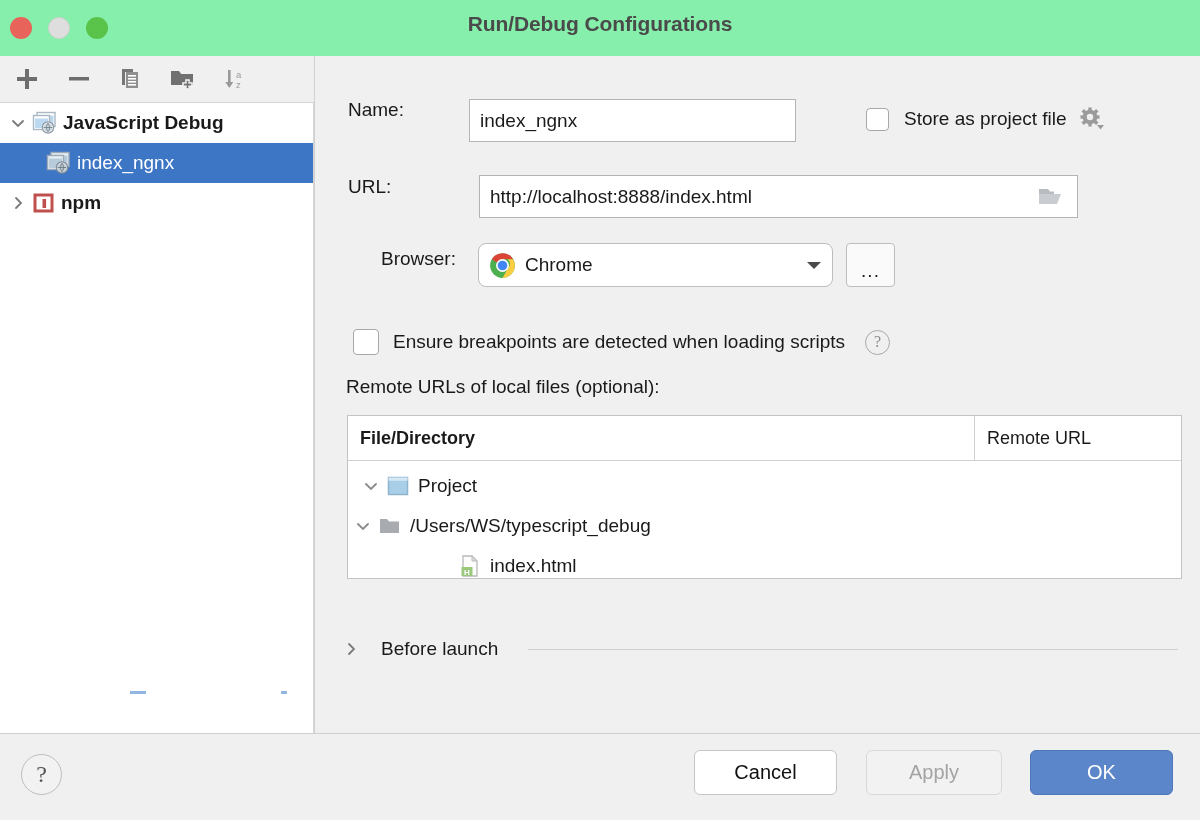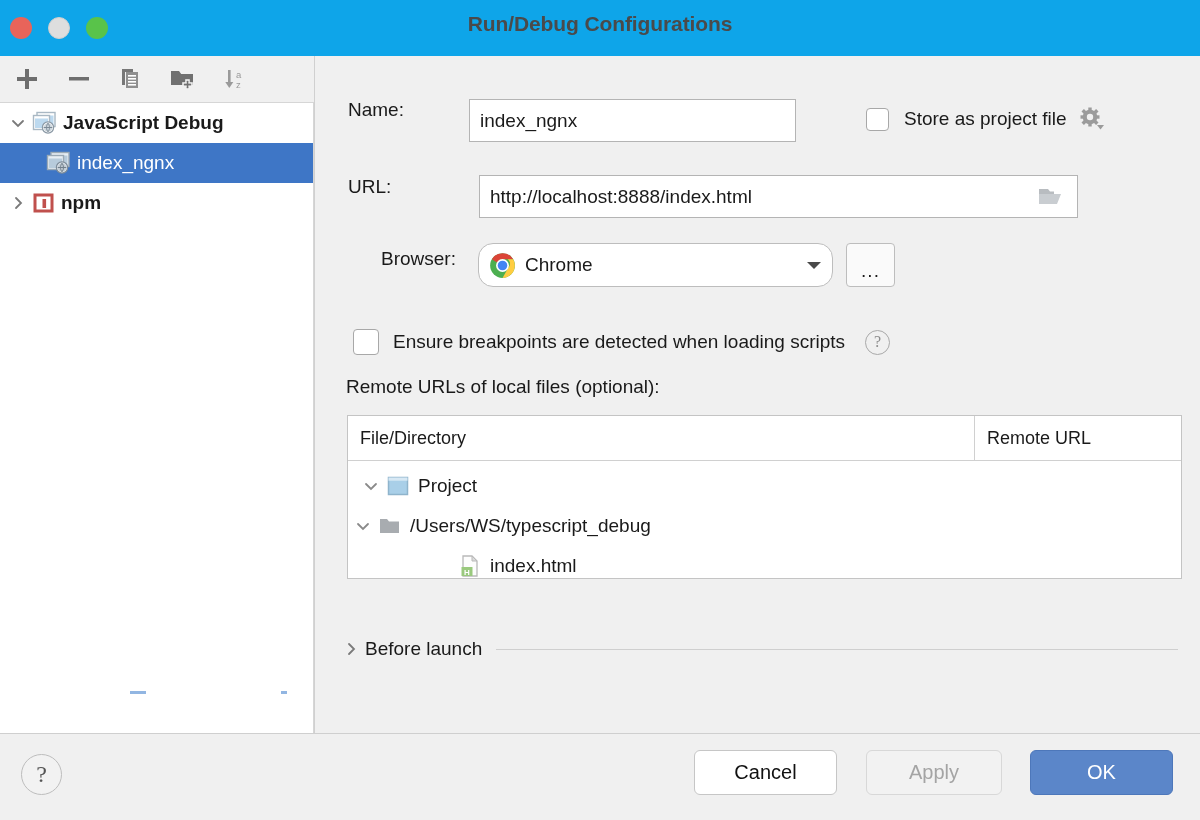--- a/index.html
+++ b/index.html
@@ -16,21 +16,21 @@
   .dialog {
     position: absolute; inset: 0;
     background: #f0f0f0;
     display: flex; flex-direction: column;
   }
 
   
   .titlebar {
     height: 56px; flex: 0 0 56px;
     position: relative;
-    background: #0ea5e9;
+    background: #86efac;
   }
   .traffic {
     position: absolute; left: 10px; top: 17px;
     display: flex; gap: 16px;
   }
   .light { width: 22px; height: 22px; border-radius: 50%; }
   .light.close { background: #e8645a; }
   .light.min   { background: #dedede; border: 1px solid #cfcfcf; box-sizing: border-box; }
   .light.max   { background: #59c34a; }
   .title-text {
@@ -135,21 +135,21 @@
     border: 1.5px solid #a8a8a8;
     border-radius: 4px;
     background: #fff;
     box-sizing: border-box;
     flex: 0 0 23px;
   }
 
   .combo {
     background: #ffffff;
     border: 1px solid #bdbdbd;
-    border-radius: 15px;
+    border-radius: 8px;
     box-sizing: border-box;
     display: flex; align-items: center;
     padding: 0 8px 0 10px;
     font-size: 19px; color: #1a1a1a;
   }
   .combo .cval { flex: 1 1 auto; margin-left: 9px; white-space: nowrap; }
   .dots-btn {
     border: 1px solid #bdbdbd; border-radius: 4px;
     background: #fafafa;
     display: flex; align-items: flex-end; justify-content: center;
@@ -181,35 +181,35 @@
     display: flex;
     border-bottom: 1px solid #d0d0d0;
     background: #ffffff;
   }
   .th {
     display: flex; align-items: center;
     font-size: 18px; color: #1a1a1a;
     padding-left: 12px;
     box-sizing: border-box;
   }
-  .th.c1 { width: 627px; border-right: 1px solid #d0d0d0; }
+  .th.c1 { width: 627px; border-right: 1px solid #d0d0d0; font-weight: bold; }
   .th.c2 { flex: 1 1 auto; }
   .tbody { padding-top: 5px; }
   .trow {
     height: 40px; display: flex; align-items: center;
     font-size: 19px; color: #1a1a1a; white-space: nowrap;
   }
   .trow .tw { width: 30px; flex: 0 0 30px; display: flex; align-items: center; justify-content: center; color: #8a8a8a; }
   .trow .ri { margin-right: 8px; display: flex; align-items: center; }
 
   
   .bl-row {
     position: absolute;
     display: flex; align-items: center;
-    font-size: 19px; color: #1a1a1a;
+    font-size: 19px; color: #1a1a1a; gap: 16px;
   }
   .bl-line { height: 1px; background: #cfcfcf; margin-left: 14px; }
 
   
   .footer {
     height: 86px; flex: 0 0 86px;
     border-top: 1px solid #cfcfcf;
     background: #f0f0f0;
     position: relative;
   }

